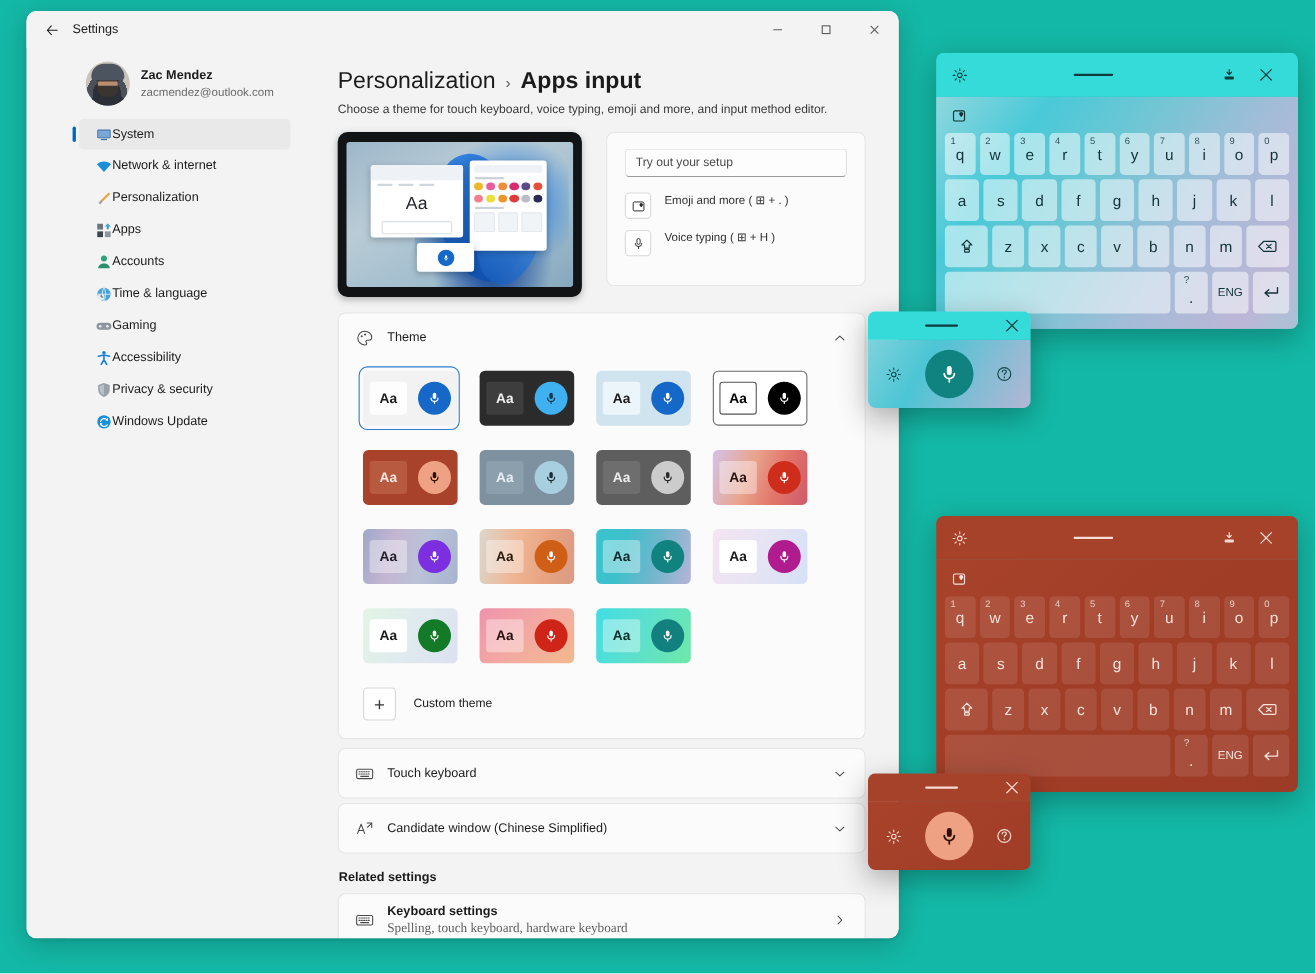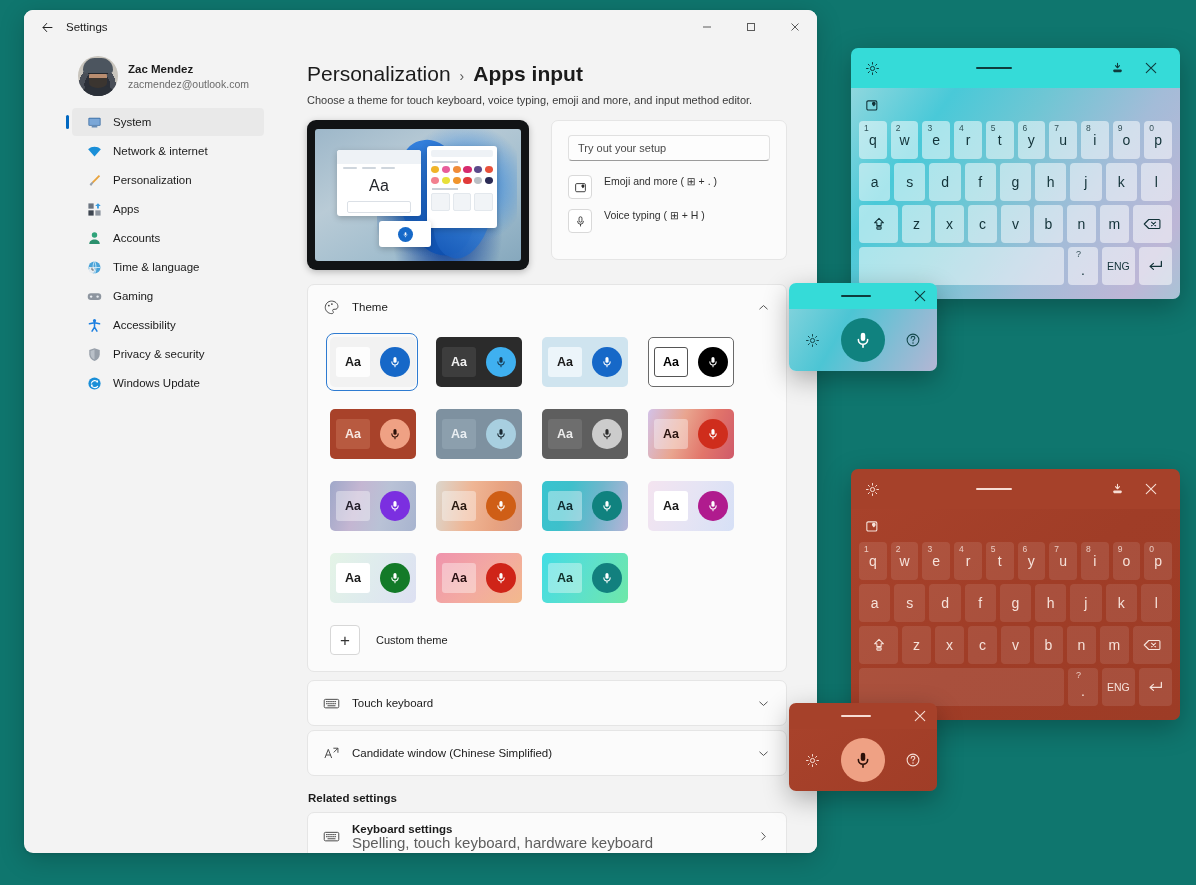--- a/index.html
+++ b/index.html
@@ -2,21 +2,21 @@
 <html><head>
 <meta charset="utf-8">
 <style>
   * { box-sizing: border-box; margin: 0; padding: 0; }
   html, body {
     width: 1196px; height: 885px;
     background: #ffffff;
     font-family: "Liberation Sans", sans-serif;
     overflow: hidden;
   }
-  .stage { position: relative; width: 1196px; height: 885px; background:#0f766e; }
+  .stage { position: relative; width: 1196px; height: 885px; background:#14b8a6; }
 
   
   .settings-window {
     position: absolute; left: 24px; top: 10px;
     width: 793px; height: 843px;
     background: #f3f3f3;
     border-radius: 9px;
     box-shadow: 0 6px 26px rgba(0,0,0,.20), 0 1px 3px rgba(0,0,0,.10);
     overflow: hidden;
     display: flex; flex-direction: column;
@@ -70,21 +70,21 @@
     margin: 2px 6px 10px 6px; height: 28px;
     background:#fbfbfb; border:1px solid #dcdcdc; border-bottom-color:#c3c3c3;
     border-radius: 4px; display:flex; align-items:center; padding: 0 8px 0 10px;
   }
   .searchbox .ph { flex:1; font-size: 11px; color:#6a6a6a; }
   .searchbox .mag { color:#4b4b4b; }
 
   .nav { display:flex; flex-direction:column; gap:1px; }
   .nav-item {
     position: relative;
-    display:flex; align-items:center; gap:11px;
+    display:flex; align-items:center; 
     height: 28px; padding: 0 8px 0 14px; margin: 0 4px;
     border-radius: 4px; cursor: default;
   }
   .nav-item.active { background: #e9e9e9; }
   .nav-item.active::before {
     content:""; position:absolute; left:-6px; top:7px;
     width: 3px; height: 14px; border-radius: 2px; background:#0067c0;
   }
   .nav-ico { width:16px; height:16px; flex:0 0 16px; display:flex; align-items:center; justify-content:center; }
   .nav-label { font-size: 11.5px; color:#1b1b1b; white-space:nowrap; }
@@ -211,21 +211,21 @@
   .custom-plus {
     width: 30px; height: 30px; border:1px solid #d7d7d7; background:#fff;
     border-radius: 4px; display:flex; align-items:center; justify-content:center;
     font-size: 17px; color:#333; line-height:1;
   }
   .custom-lbl { font-size: 11px; color:#1b1b1b; }
 
   .related-title { font-size: 11.5px; font-weight:bold; color:#1b1b1b; margin: 16px 0 8px 1px; }
   .ks-head { height: 46px; align-items:center; }
   .ks-title { font-size: 11.5px; font-weight:bold; color:#1b1b1b; line-height:14px;}
-  .ks-sub { font-size: 15px; color:#5e5e5e; line-height:14px;}
+  .ks-sub { font-size: 12px; color:#5e5e5e; line-height:14px;font-family:Liberation Serif, serif;}
 
   
   .kb {
     position:absolute; border-radius: 7px; overflow:hidden;
     box-shadow: 0 8px 28px rgba(0,0,0,.28);
   }
   .kb-title {
     height: 40px; display:flex; align-items:center; padding: 0 12px 0 14px;
   }
   .kb-title .gear { width:22px; }

